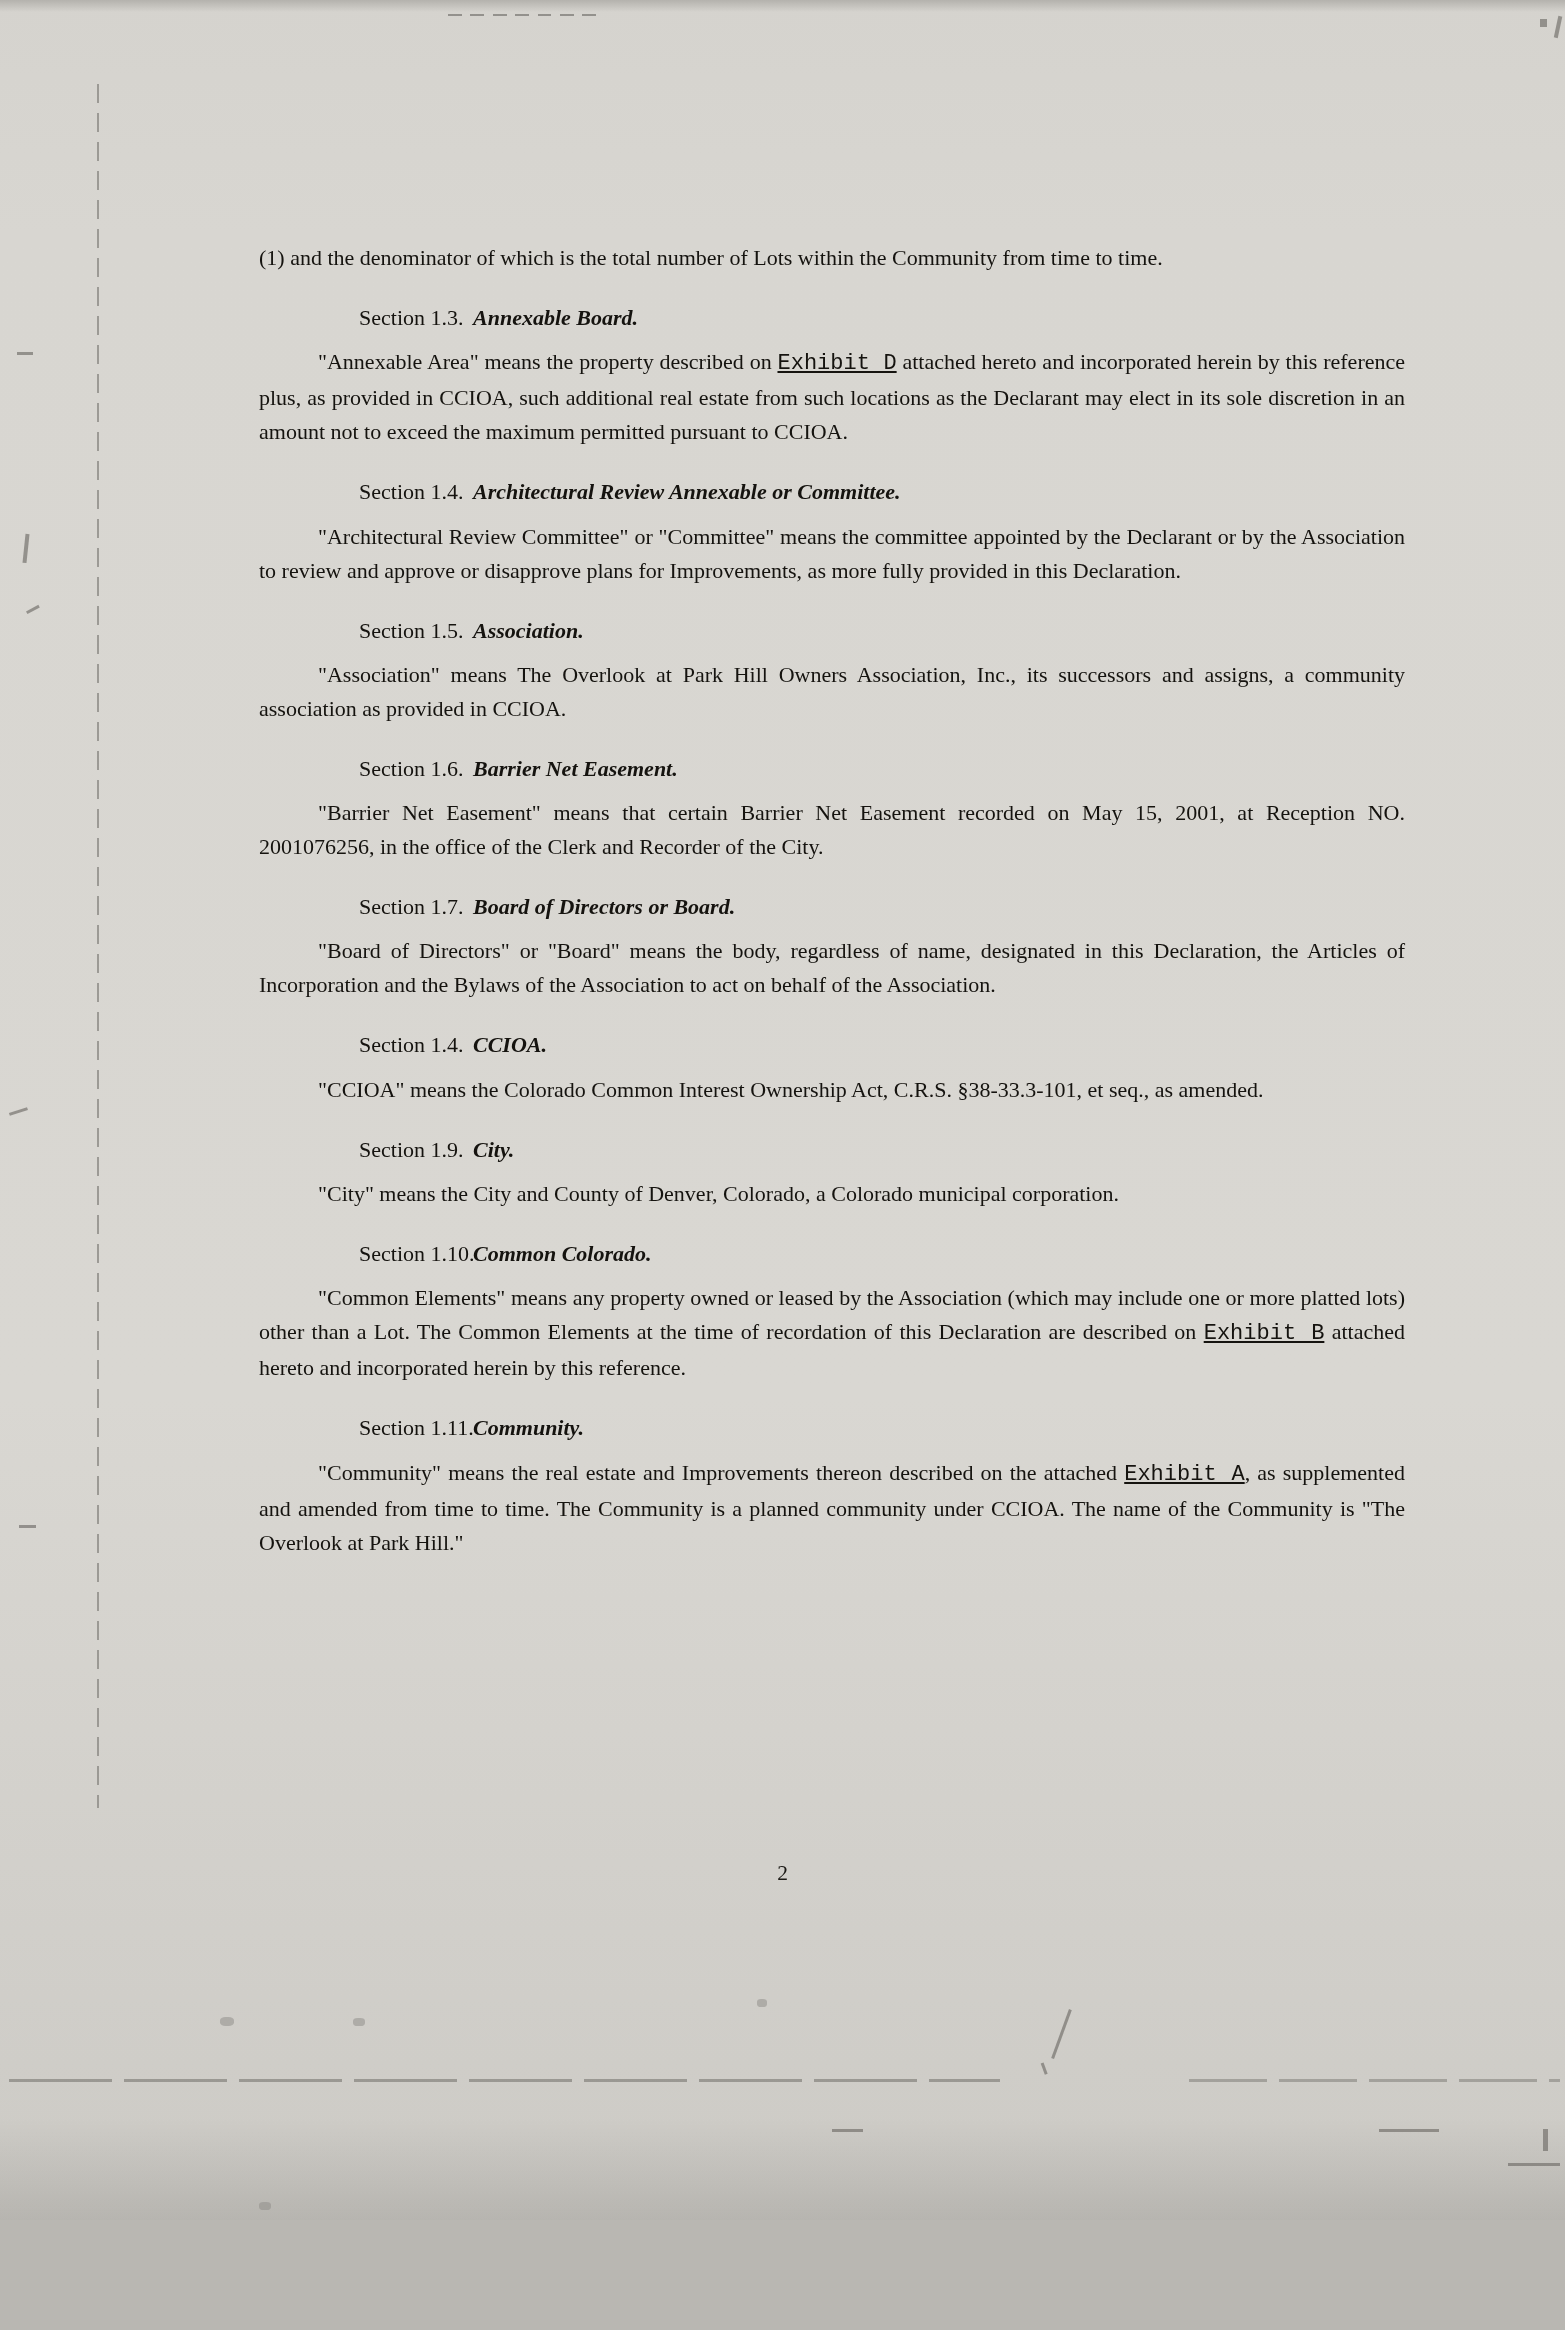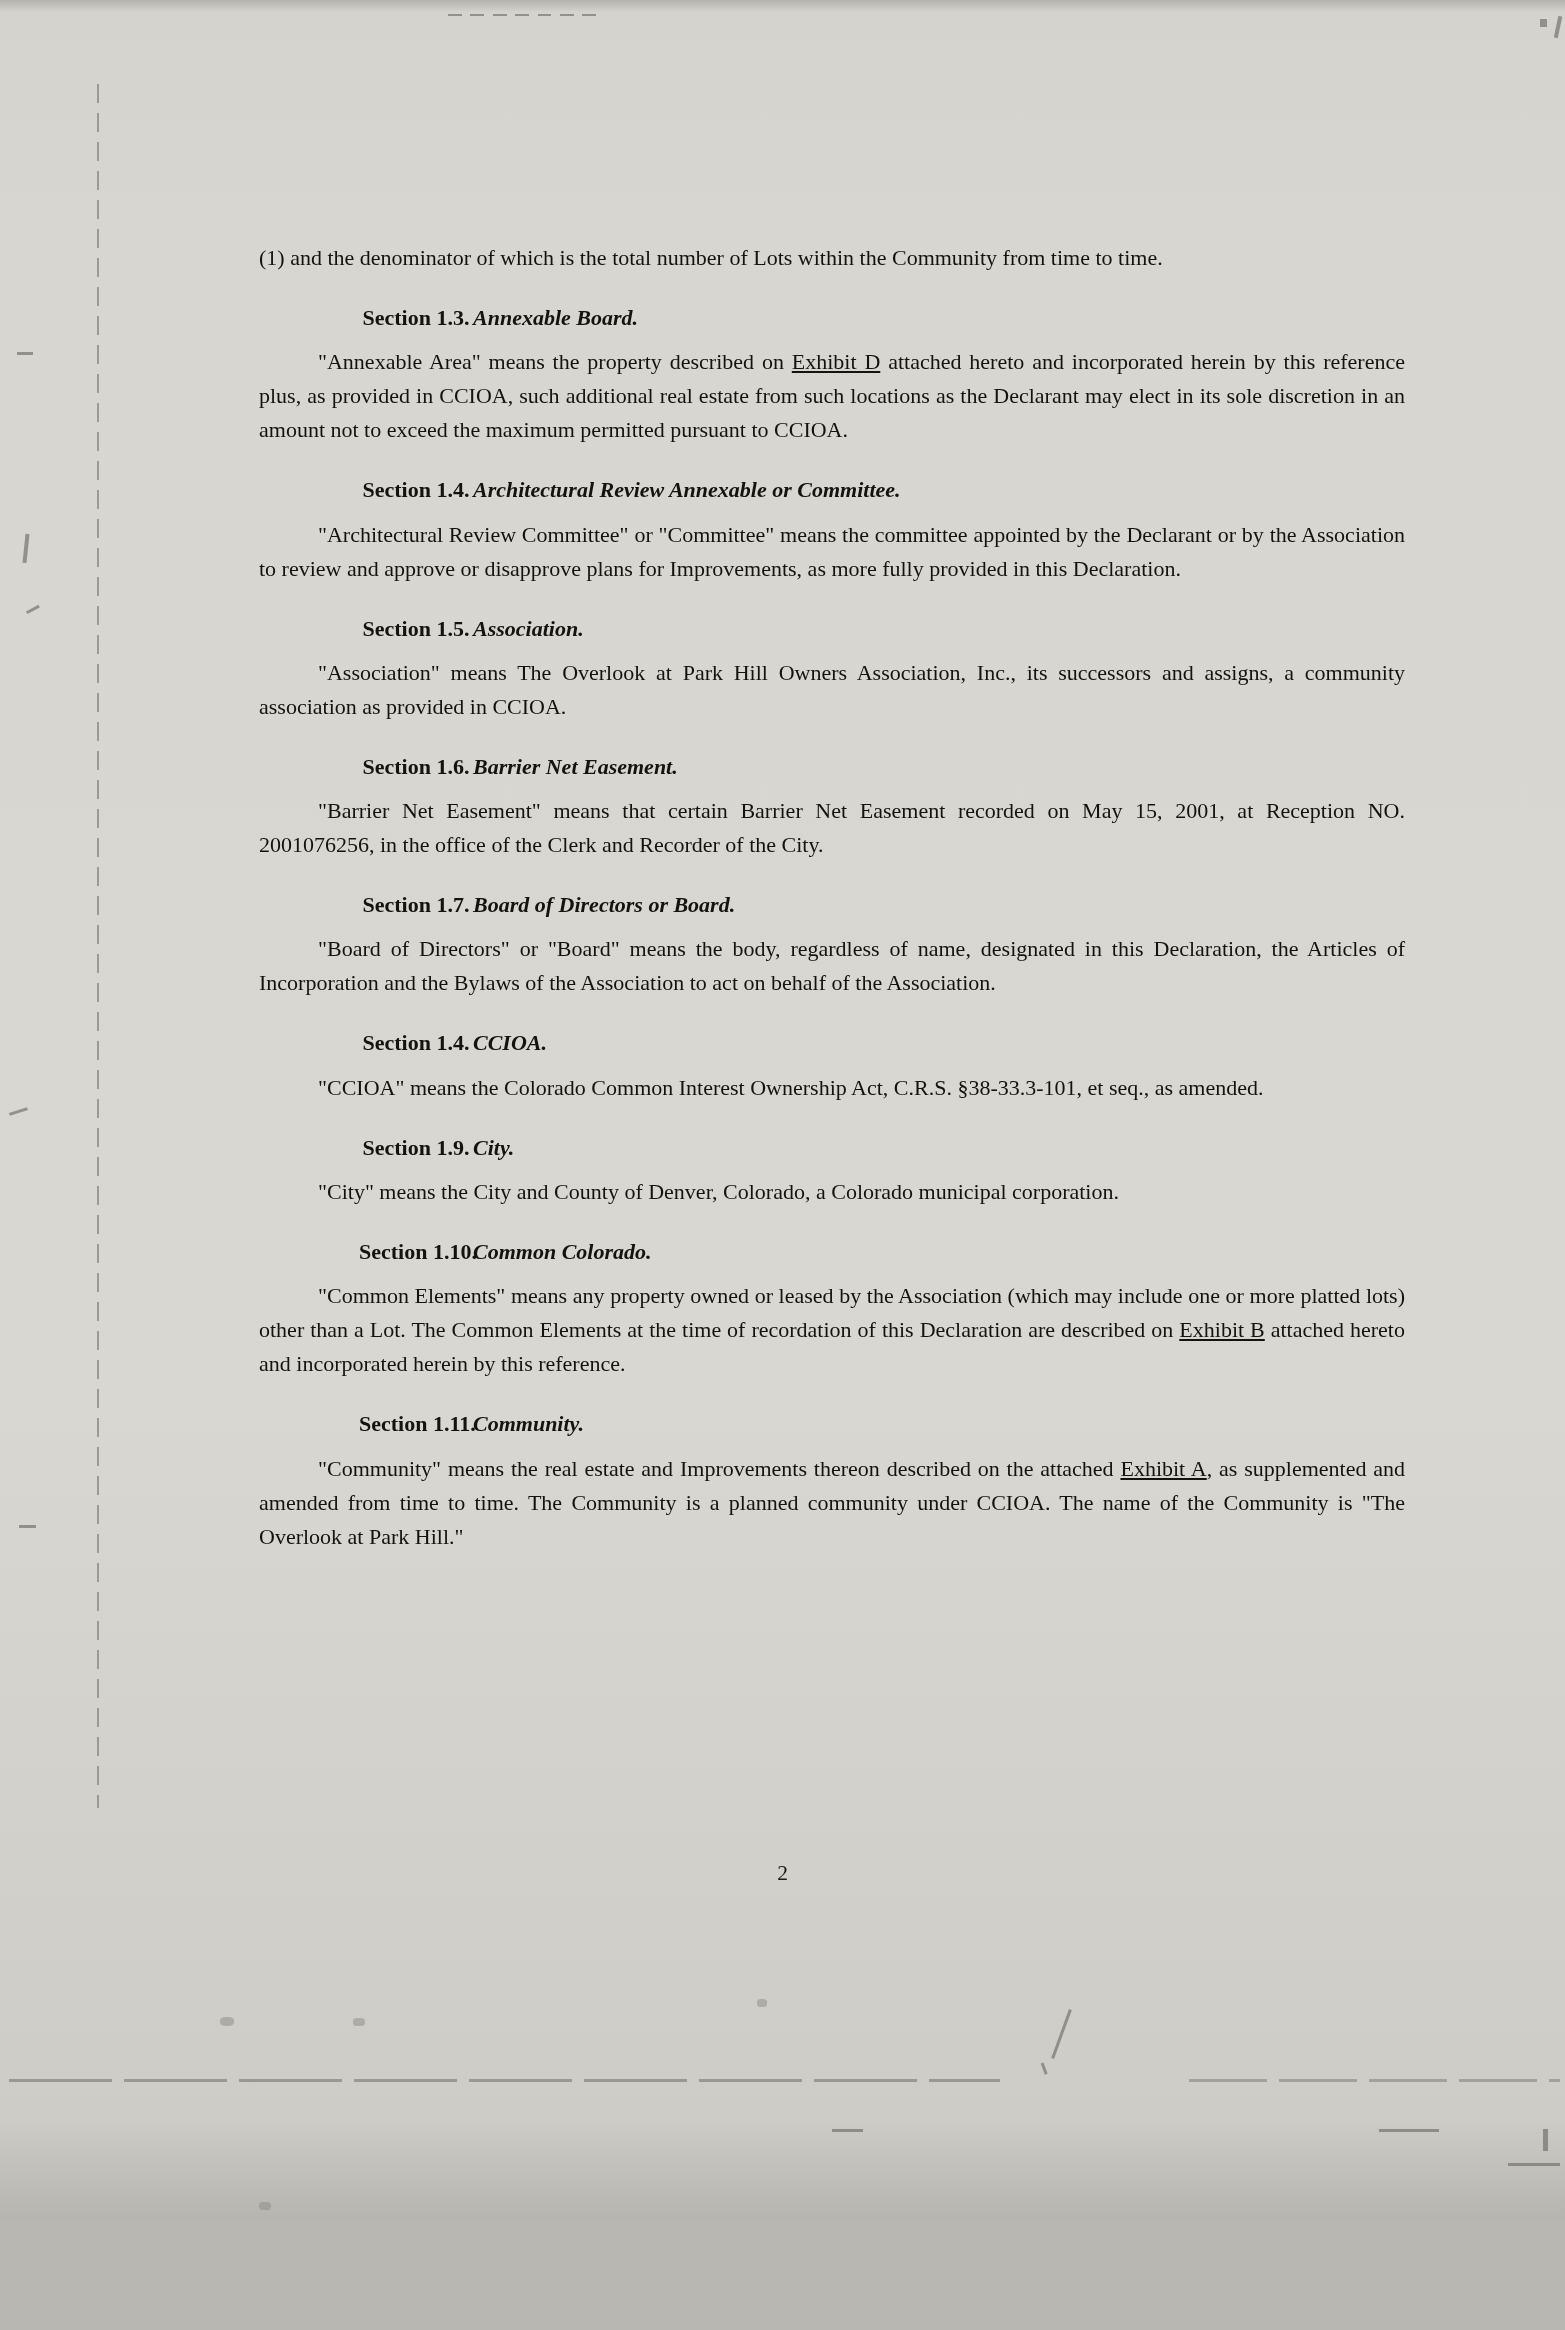--- a/index.html
+++ b/index.html
@@ -99,33 +99,33 @@
     text-indent: 59px;
   }
   .blk {
     margin-bottom: 26px;
   }
   .section-head {
     display: flex;
     margin: 0 0 10.3px 0;
   }
   .section-head .num {
-    font-weight: bold;
+    font-weight: normal;
     width: 214px;
     padding-left: 100px;
     box-sizing: border-box;
     white-space: nowrap;
-    text-align: center;
   }
   .section-head .ttl {
     font-weight: bold;
     font-style: italic;
   }
   .u {
     text-decoration: underline;
+    font-family: Liberation Mono, monospace;
   }
   #pagenum {
     position: absolute;
     left: 0;
     top: 1861px;
     width: 1565px;
     text-align: center;
     font-size: 21.5px;
     color: #1b1915;
     font-family: "Liberation Serif", serif;

